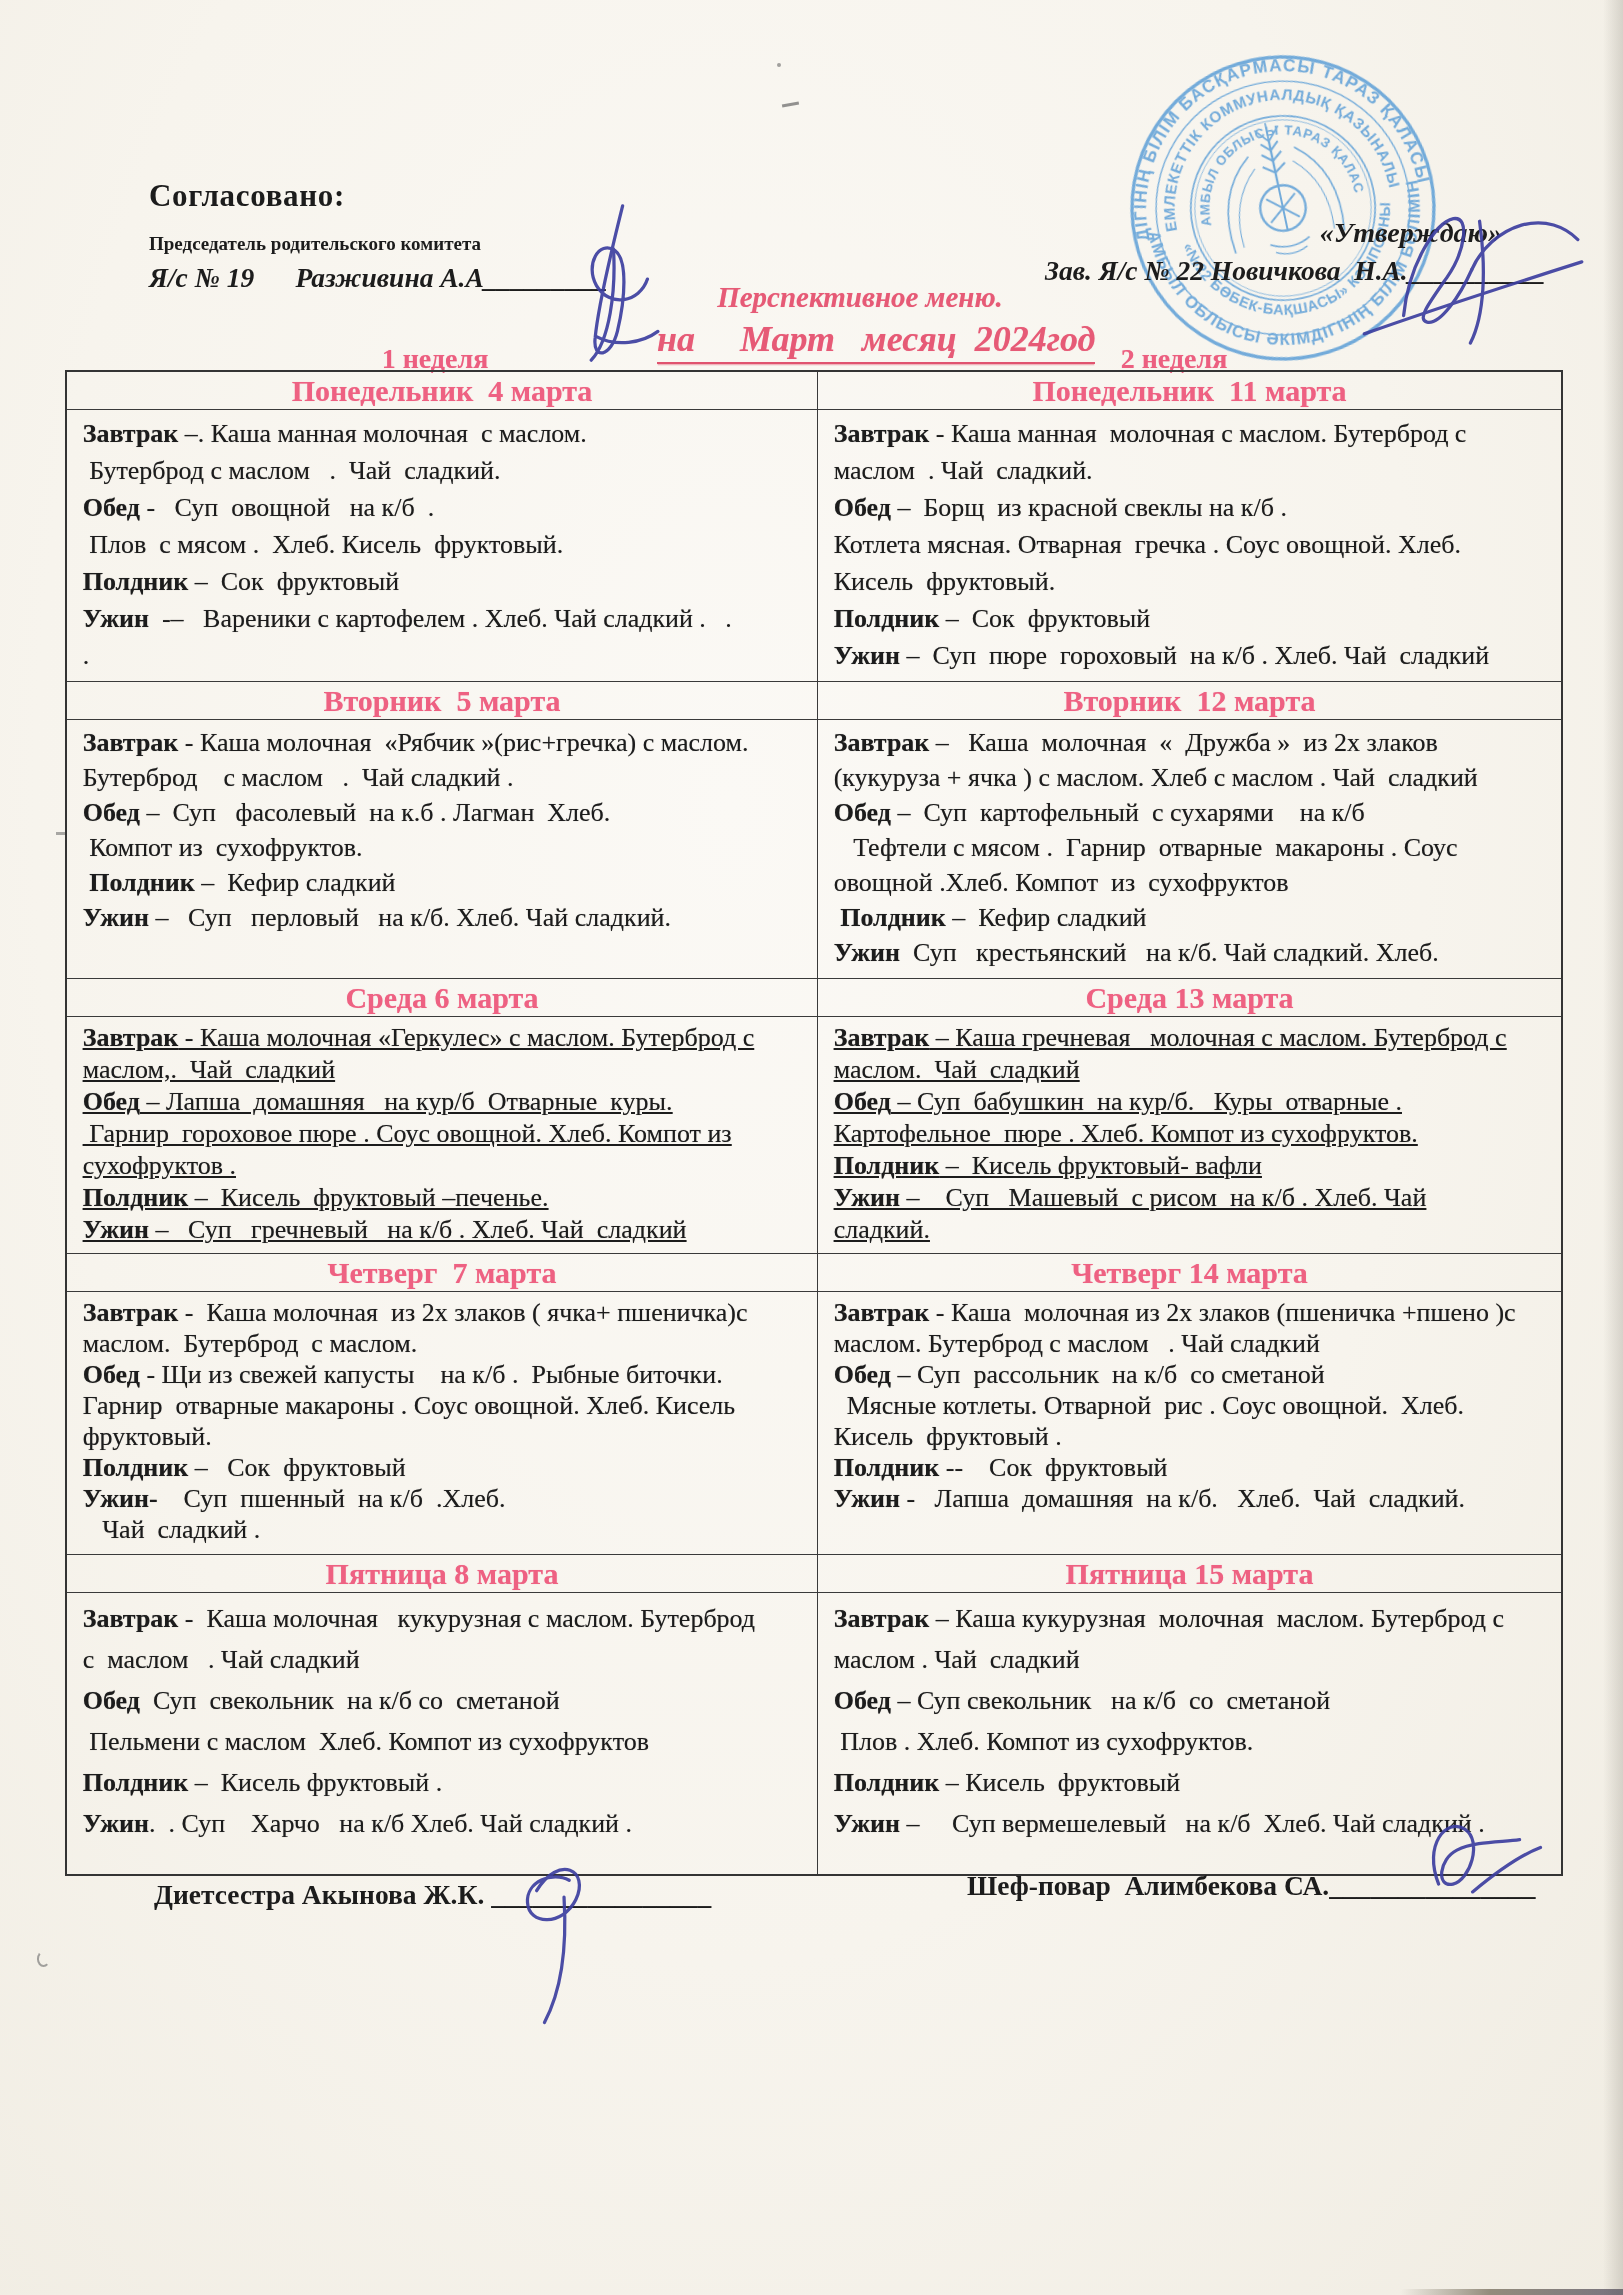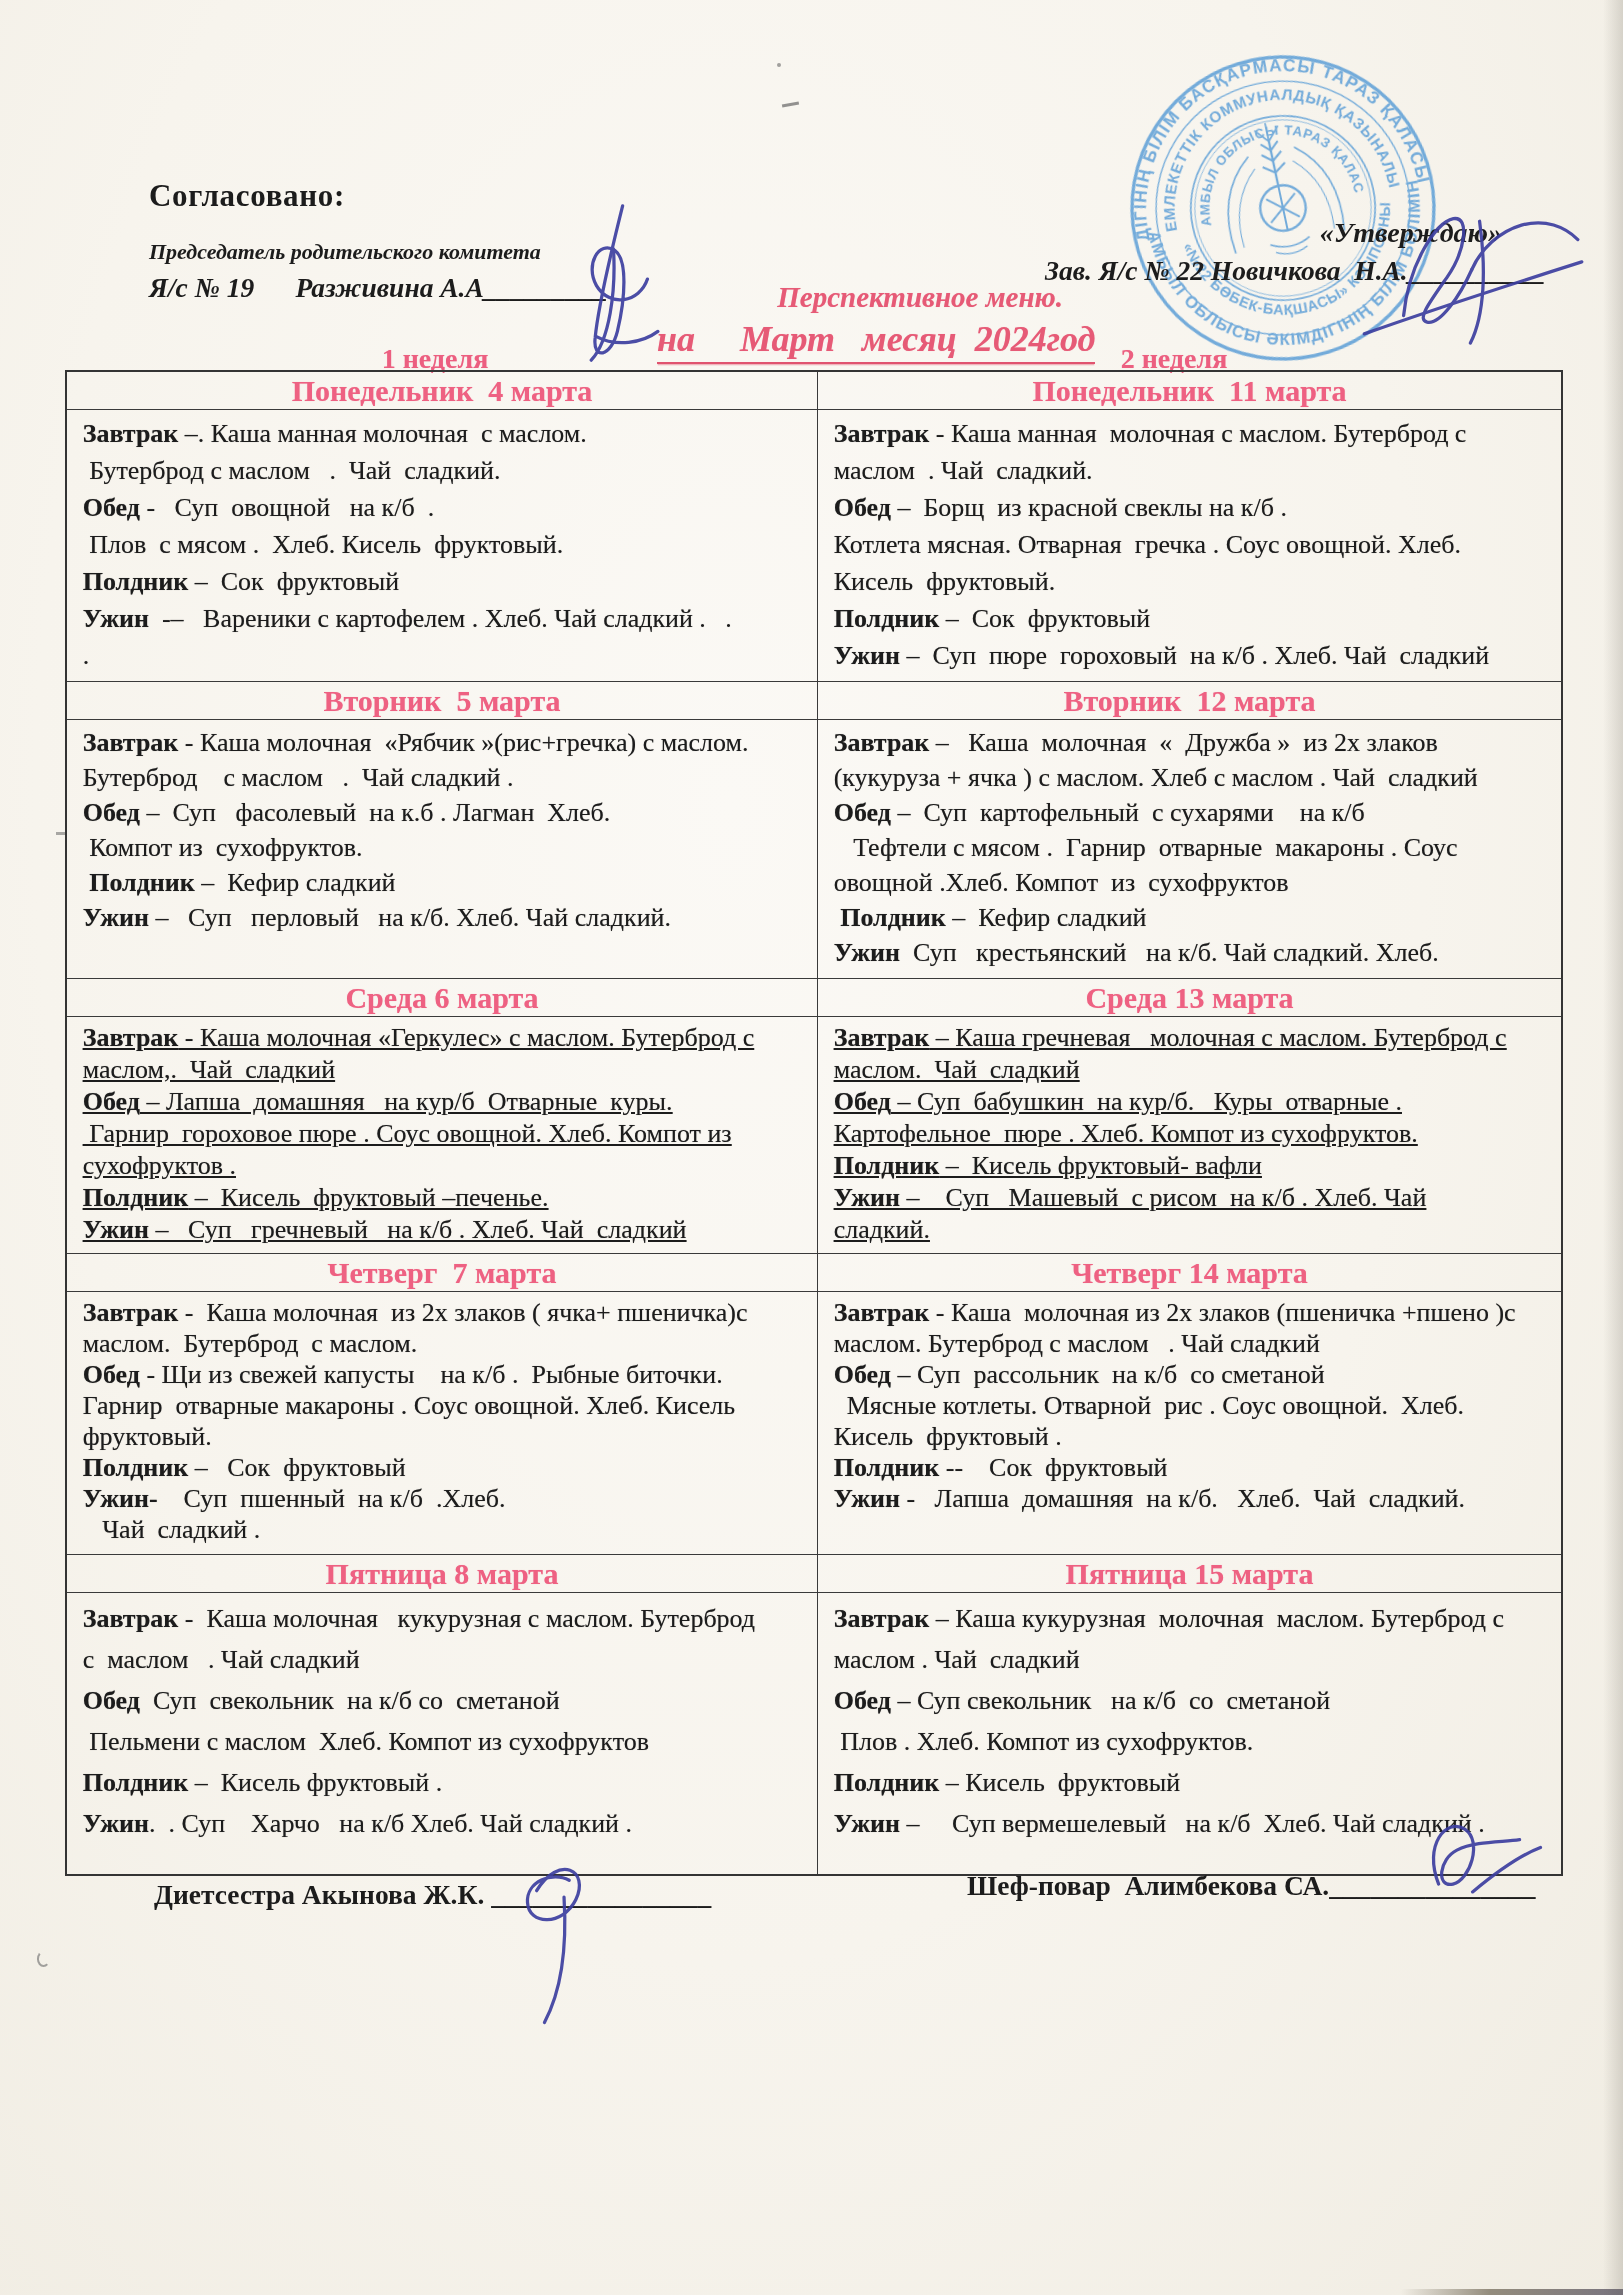--- a/index.html
+++ b/index.html
@@ -7,28 +7,28 @@
     position:relative;width:1623px;height:2295px;margin:0 auto;overflow:hidden;
     background:radial-gradient(ellipse at 45% 35%, #fbf9f5 0%, #f7f4ed 55%, #f0ece2 100%);
     font-family:"Liberation Serif","DejaVu Serif",serif;color:#1c1c1c;
   }
   .page::after{content:'';position:absolute;top:0;right:0;width:19.6px;height:100%;
     background:linear-gradient(to right, rgba(0,0,0,0), rgba(95,90,80,.20));pointer-events:none;}
   .pre{white-space:pre;}
   
   .sogl{position:absolute;left:149px;top:178px;}
   .sogl-1{font-size:31px;font-weight:bold;letter-spacing:0.7px;}
-  .sogl-2{font-size:22px;font-weight:bold;font-style:italic;margin-top:25px;}
+  .sogl-2{font-size:19px;font-weight:bold;margin-top:19px;}
   .sogl-3{font-size:27.5px;font-weight:bold;font-style:italic;margin-top:6.5px;}
   .uline{font-weight:bold;}
   
   .app1{position:absolute;right:121px;top:217px;font-size:28px;font-weight:bold;font-style:italic;}
   .app2{position:absolute;left:1045px;top:255px;font-size:27.5px;font-weight:bold;font-style:italic;}
   
-  .title{position:absolute;left:657px;top:281px;width:406px;text-align:right;color:#e65a76;
+  .title{position:absolute;left:657px;top:281px;width:406px;text-align:center;color:#e65a76;
     text-shadow:0 0 0.7px rgba(230,90,118,.45);}
   .t1{font-size:29px;font-weight:bold;font-style:italic;}
   .t2{display:inline-block;font-size:36px;font-weight:bold;font-style:italic;margin-top:3.9px;
     border-bottom:2.6px solid #e0536f;padding-bottom:2px;box-shadow:0 2px 0 -0.7px rgba(224,83,111,.4);}
   
   .wk{position:absolute;top:343px;font-size:28px;font-weight:bold;color:#ec5f80;
     text-shadow:0 0 0.7px rgba(236,95,128,.45);text-align:center;}
   .wk1{left:363px;width:144px;}
   .wk2{left:1102px;width:144px;}
   

